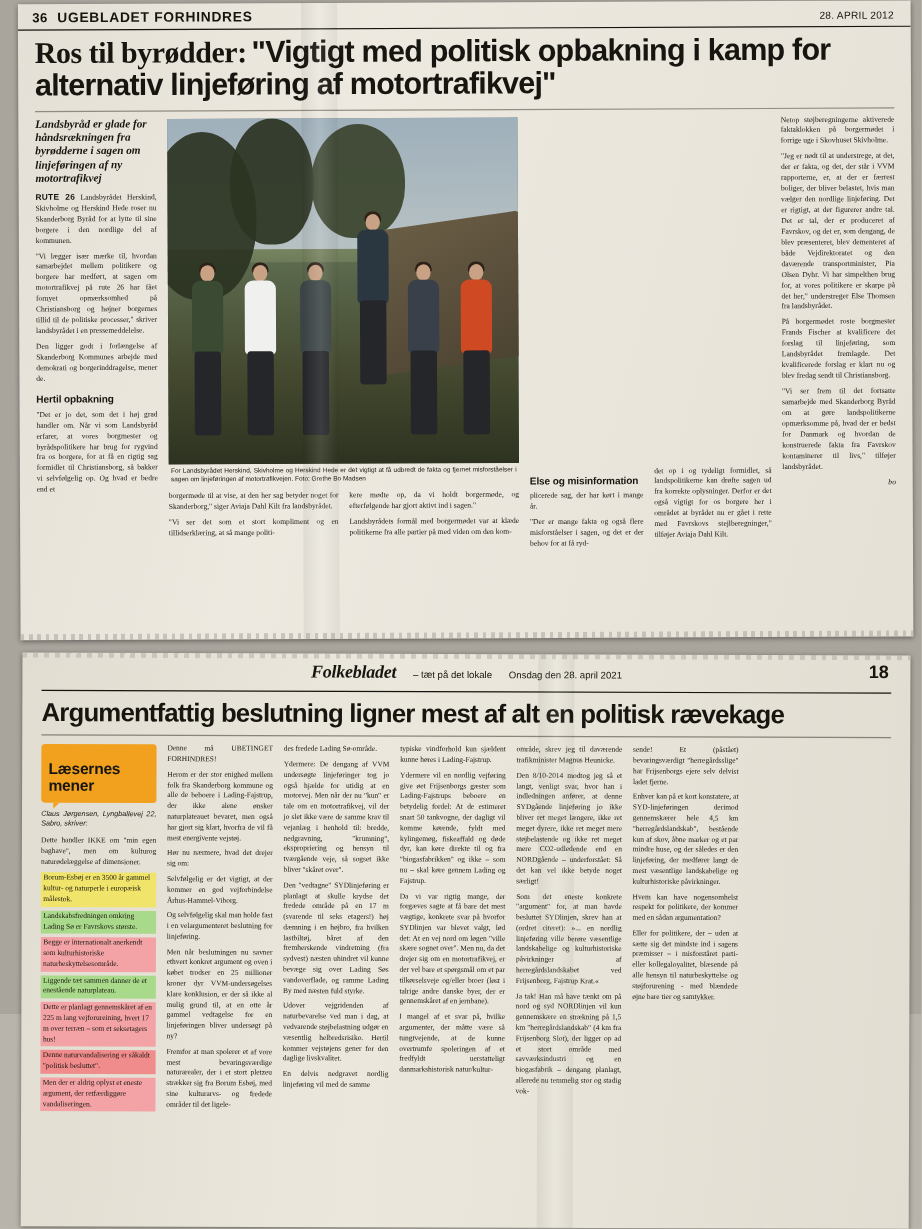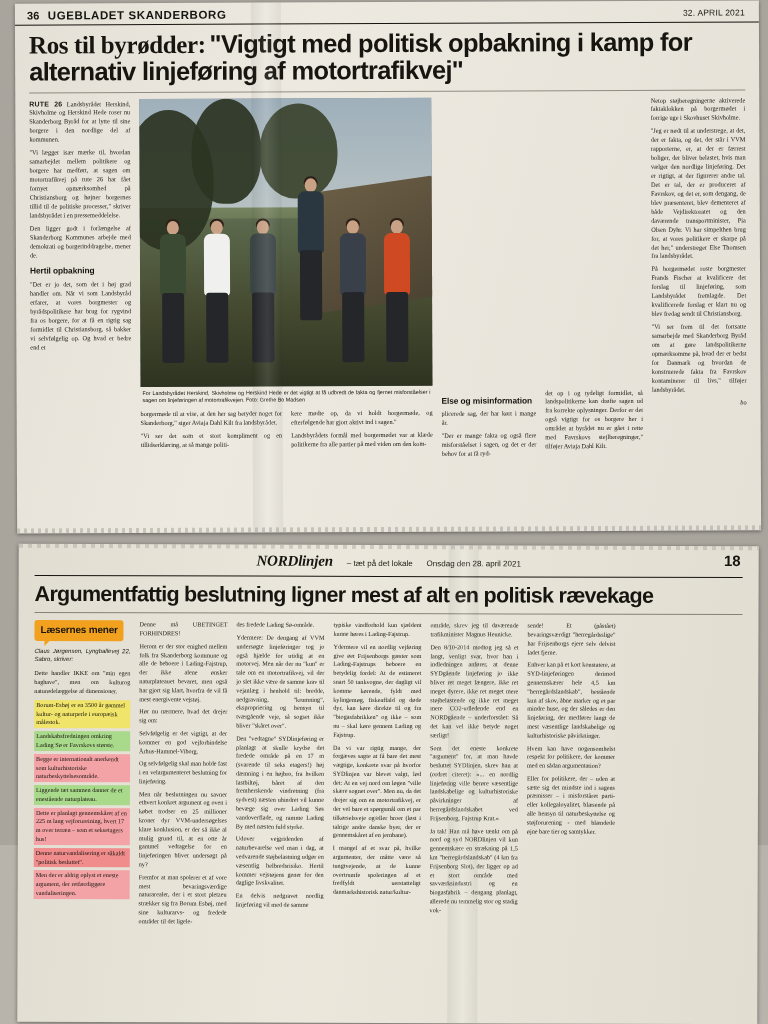--- a/index.html
+++ b/index.html
@@ -275,23 +275,23 @@
     align-items: center;
     gap: 4px;
     margin-bottom: 6px;
   }
   .bubble {
     position: relative;
     background: #f2a11f;
     color: #17150f;
     font-family: "Liberation Sans", sans-serif;
     font-weight: bold;
-    font-size: 10px;
+    font-size: 13px;
     line-height: 1.1;
-    padding: 4px 6px 6px 6px;
+    padding: 14px 6px 6px 6px;
     border-radius: 3px;
     letter-spacing: -.2px;
   }
   .bubble:after {
     content: "";
     position: absolute;
     left: 10px; bottom: -5px;
     border-width: 5px 5px 0 0;
     border-style: solid;
     border-color: #f2a11f transparent transparent transparent;
@@ -325,33 +325,34 @@
 </style>
 </head>
 <body>
 
 <div class="page">
 
   <div class="clipping clip-top">
 
     <div class="masthead">
       <span class="page-num">36</span>
-      <span class="paper-name">UGEBLADET SKANDERBORG</span>
-      <span class="masthead-date">32. APRIL 2021</span>
+      <span class="paper-name">UGEBLADET FORHINDRES</span>
+      <span class="masthead-date">28. APRIL 2012</span>
     </div>
 
     <div class="top-head">
       <span class="kicker">Ros til byrødder:</span>
       <span class="quote">"Vigtigt med politisk opbakning i kamp for alternativ linjeføring af motortrafikvej"</span>
     </div>
     <div class="top-rule"></div>
 
     <div class="top-body">
 
       <div class="col">
+        <p class="lead">Landsbyråd er glade for håndsrækningen fra byrødderne i sagen om linjeføringen af ny motortrafikvej</p>
         <p><span class="drop-label">RUTE 26</span> <span>Landsbyrådet Herskind, Skivholme og Herskind Hede roser nu Skanderborg Byråd for at lytte til sine borgere i den nordlige del af kommunen.</span></p>
         <p>"Vi lægger især mærke til, hvordan samarbejdet mellem politikere og borgere har medført, at sagen om motortrafikvej på rute 26 har fået fornyet opmærksomhed på Christiansborg og højner borgernes tillid til de politiske processer," skriver landsbyrådet i en pressemeddelelse.</p>
         <p>Den ligger godt i forlængelse af Skanderborg Kommunes arbejde med demokrati og borgerinddragelse, mener de.</p>
         <div class="subhead">Hertil opbakning</div>
         <p>"Det er jo det, som det i høj grad handler om. Når vi som Landsbyråd erfarer, at vores borgmester og byrådspolitikere har brug for rygvind fra os borgere, for at få en rigtig sag formidlet til Christiansborg, så bakker vi selvfølgelig op. Og hvad er bedre end et</p>
       </div>
 
       <div class="photo-block">
         <div class="photo">
           <div class="sky"></div>
@@ -434,21 +435,21 @@
     </div>
 
     <div class="fold" style="left:236px;"></div>
     <div class="torn-edge-bottom"></div>
   </div>
 
   <div class="clipping clip-bottom">
     <div class="torn-edge-top"></div>
 
     <div class="folke-head">
-      <span class="folke-title">NORDlinjen</span>
+      <span class="folke-title">Folkebladet</span>
       <span class="folke-date">– tæt på det lokale</span>
       <span class="folke-date">Onsdag den 28. april 2021</span>
       <span class="folke-page">18</span>
     </div>
     <div class="folke-rule"></div>
 
     <div class="bottom-head">Argumentfattig beslutning ligner mest af alt en politisk rævekage</div>
     <div class="bottom-rule"></div>
 
     <div class="bottom-body">

